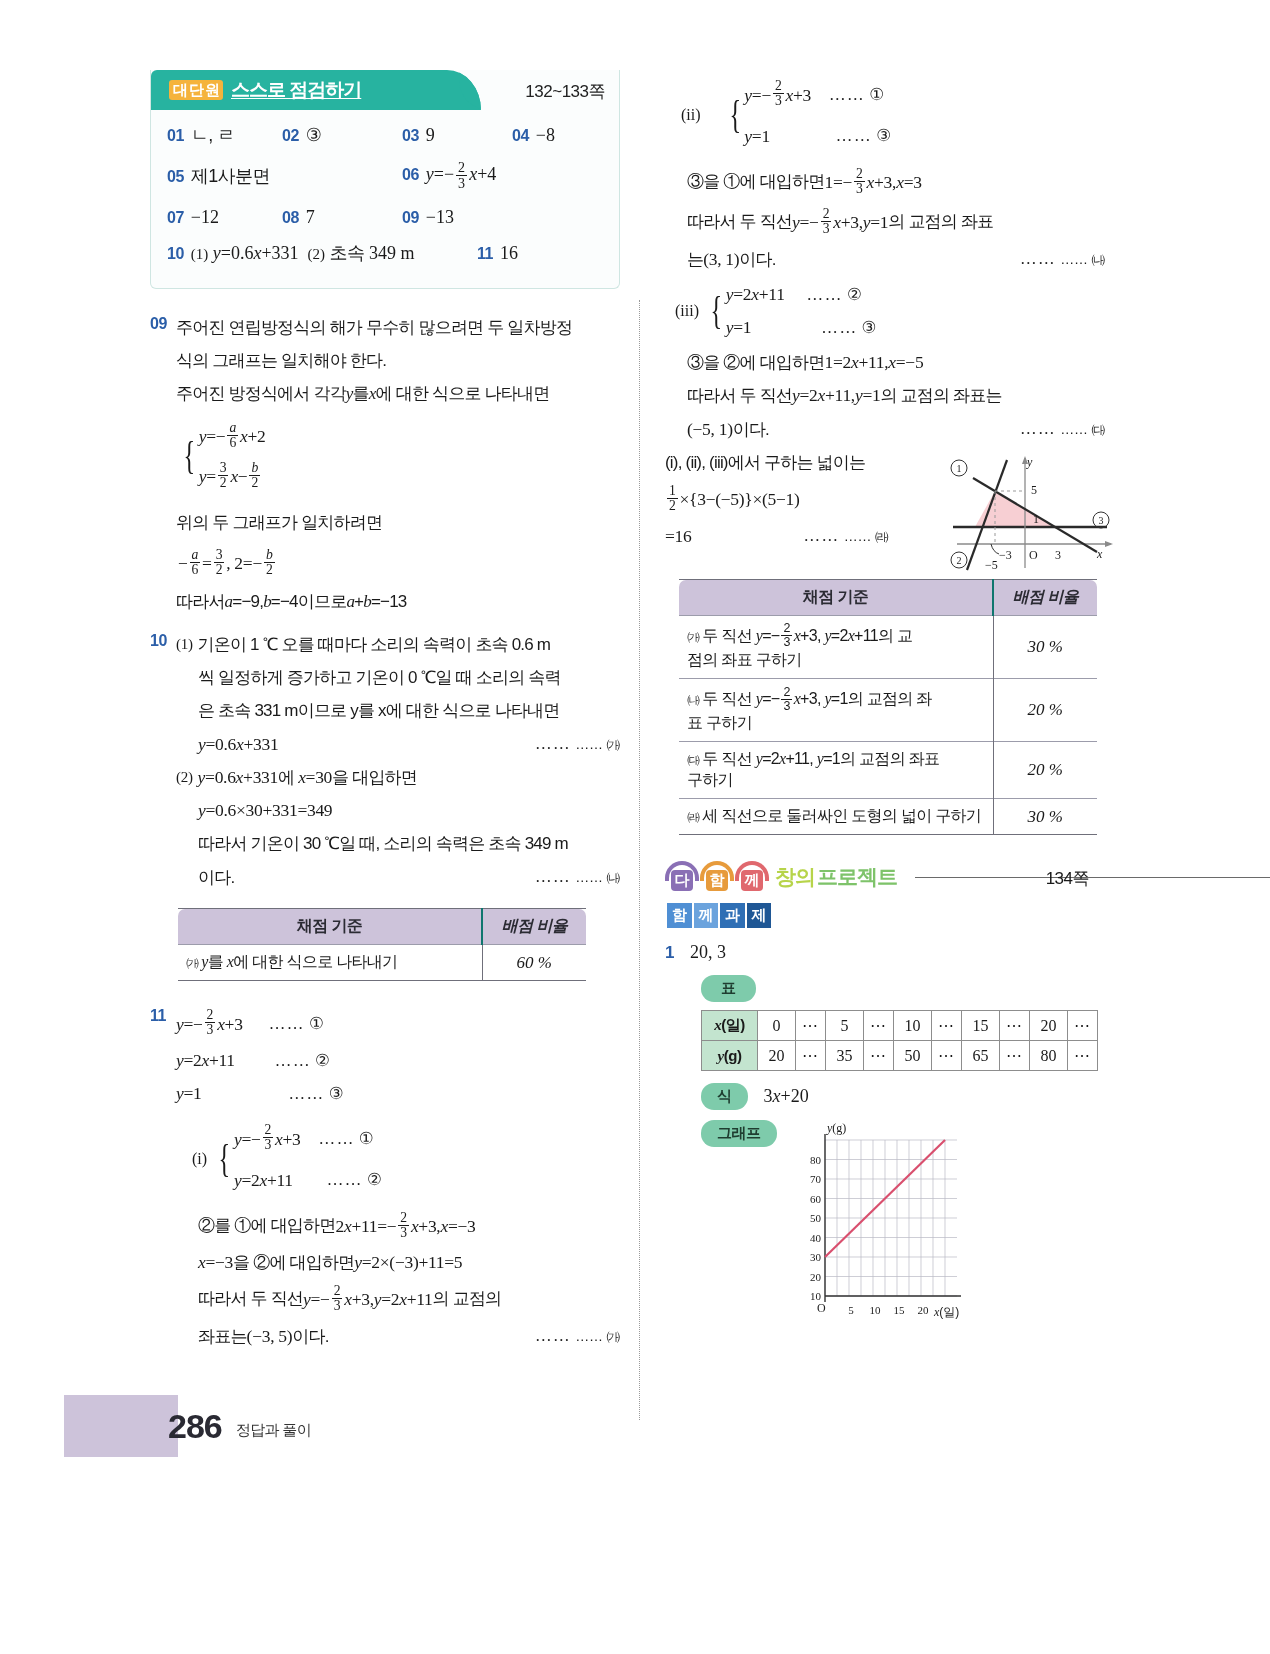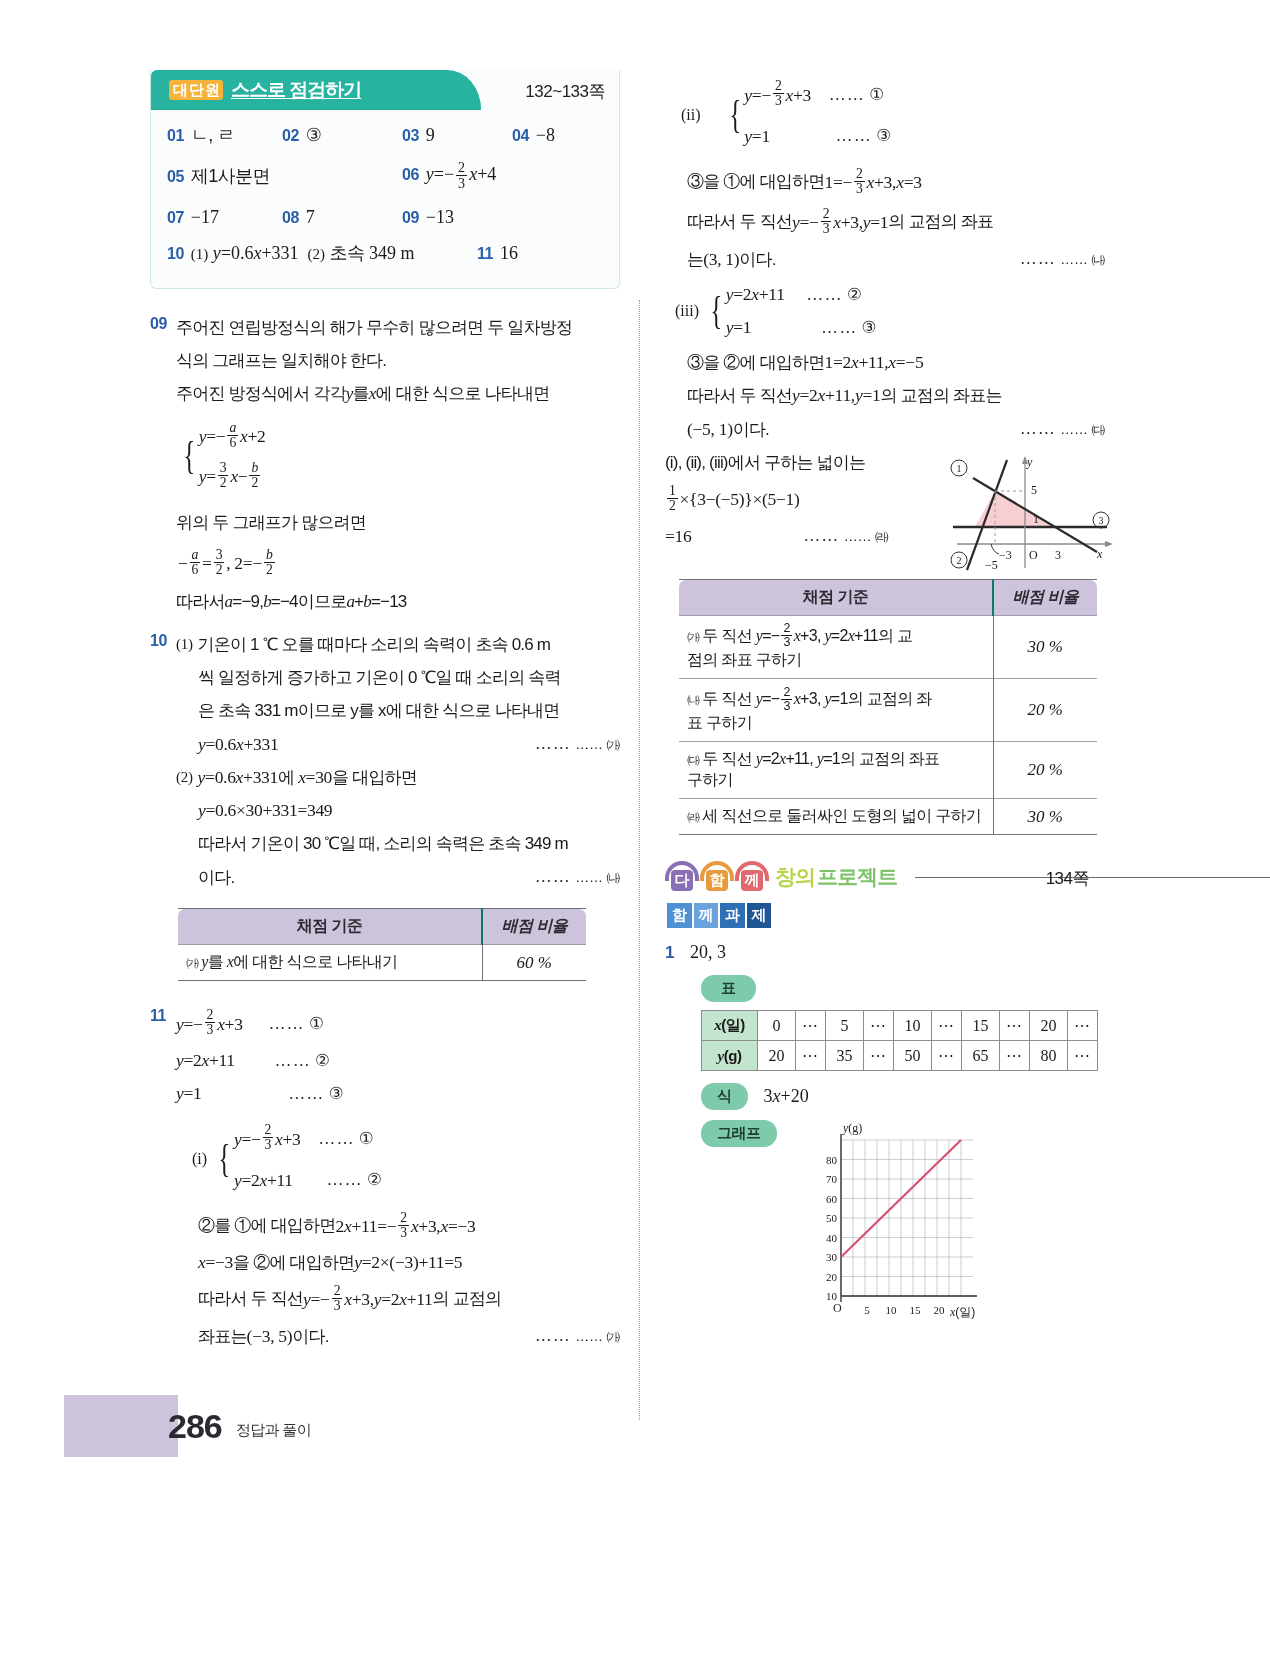--- a/index.html
+++ b/index.html
@@ -207,21 +207,21 @@
   .dtable td.hdr{
     background:#c3e4cf; font-family:"Liberation Sans",sans-serif;
     font-weight:bold; font-size:15px; min-width:56px; letter-spacing:-0.5px;
     border-color:#8d8d8d;
   }
   .dtable td.dot{ min-width:30px; letter-spacing:1px; }
 
   .eqline{ display:flex; align-items:center; gap:16px; margin-top:12px; }
   .eqval{ font-size:18px; }
 
-  .graphwrap{ display:flex; align-items:flex-start; gap:30px; margin-top:10px; }
+  .graphwrap{ display:flex; align-items:flex-start; gap:14px; margin-top:10px; }
   .bigchart{ position:relative; width:200px; height:215px; }
 
   
   .footer{ position:absolute; left:64px; top:1395px; width:300px; height:62px; }
   .footer-band{
     position:absolute; left:0; top:0; width:114px; height:62px;
     background:#cdc3da;
   }
   .footer-num{
     position:absolute; left:104px; top:12px;
@@ -287,21 +287,21 @@
                   <span class="num">2</span>
                   <span class="den">3</span>
                 </span><span class="var">x</span>+4
             </span>
           </div>
         </div>
 
         <div class="ans-row">
           <div class="ans-item" style="width:115px">
             <span class="qn">07</span>
-            <span class="qv">−17</span>
+            <span class="qv">−12</span>
           </div>
           <div class="ans-item" style="width:120px">
             <span class="qn">08</span>
             <span class="qv">7</span>
           </div>
           <div class="ans-item">
             <span class="qn">09</span>
             <span class="qv">−13</span>
           </div>
         </div>
@@ -351,21 +351,21 @@
                     <span class="num">3</span>
                     <span class="den">2</span>
                   </span><span class="var">x</span>−<span class="frac">
                     <span class="num var">b</span>
                     <span class="den">2</span>
                   </span>
               </span>
             </span>
           </div>
 
-          <div class="ln ln-kr">위의 두 그래프가 많으려면</div>
+          <div class="ln ln-kr">위의 두 그래프가 일치하려면</div>
 
           <div class="ln tall" style="margin:4px 0 2px 2px">
             −<span class="frac">
                 <span class="num var">a</span>
                 <span class="den">6</span>
               </span>=<span class="frac">
                 <span class="num">3</span>
                 <span class="den">2</span>
               </span>, 2=−<span class="frac">
                 <span class="num var">b</span>

